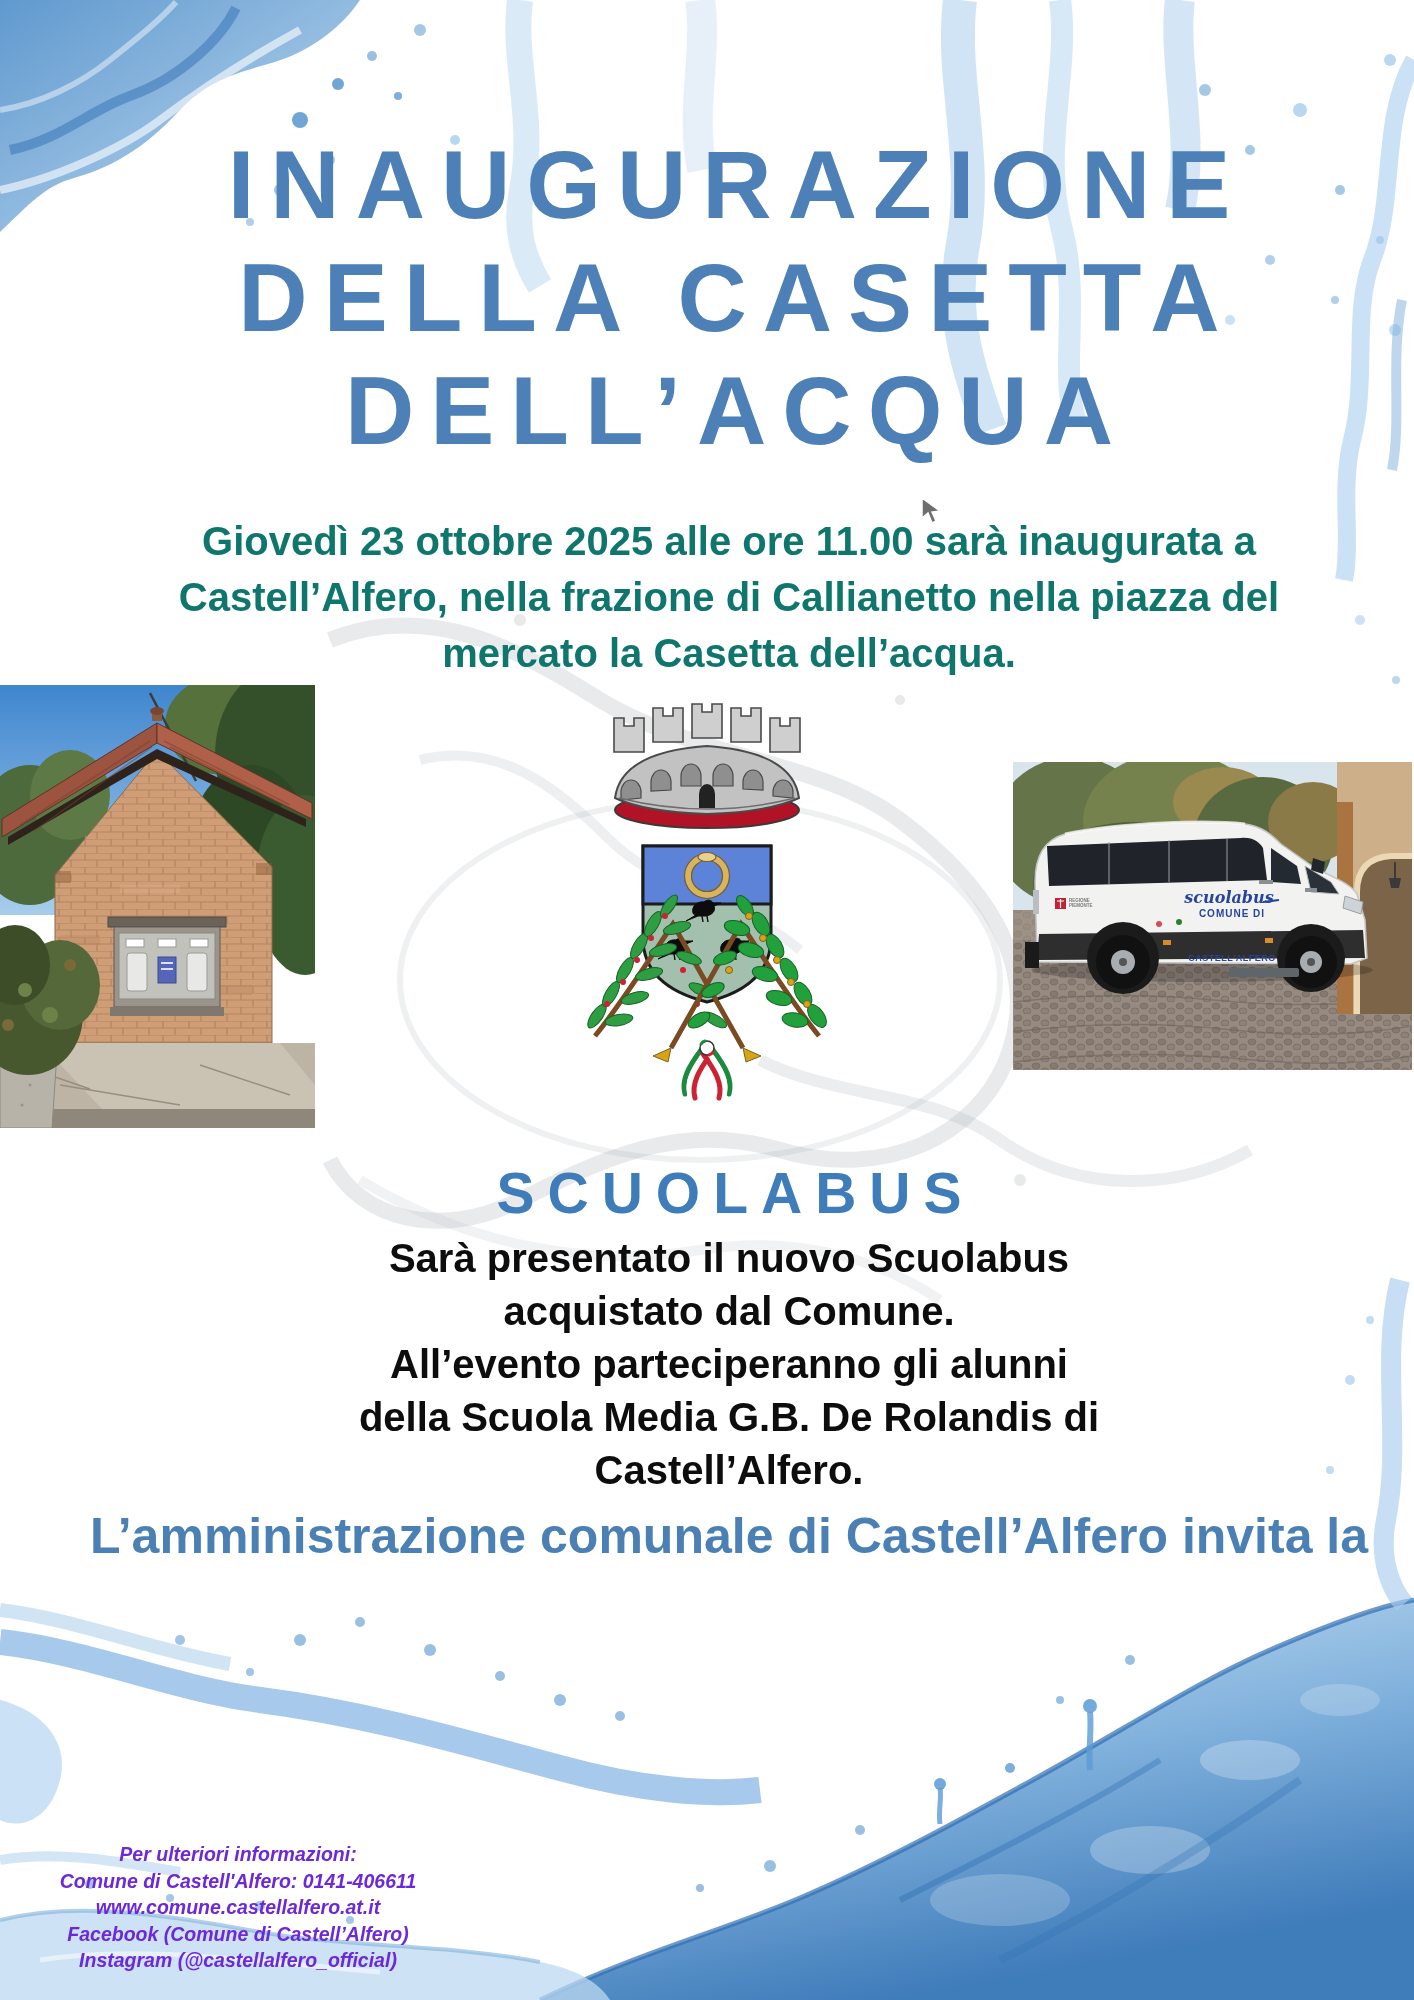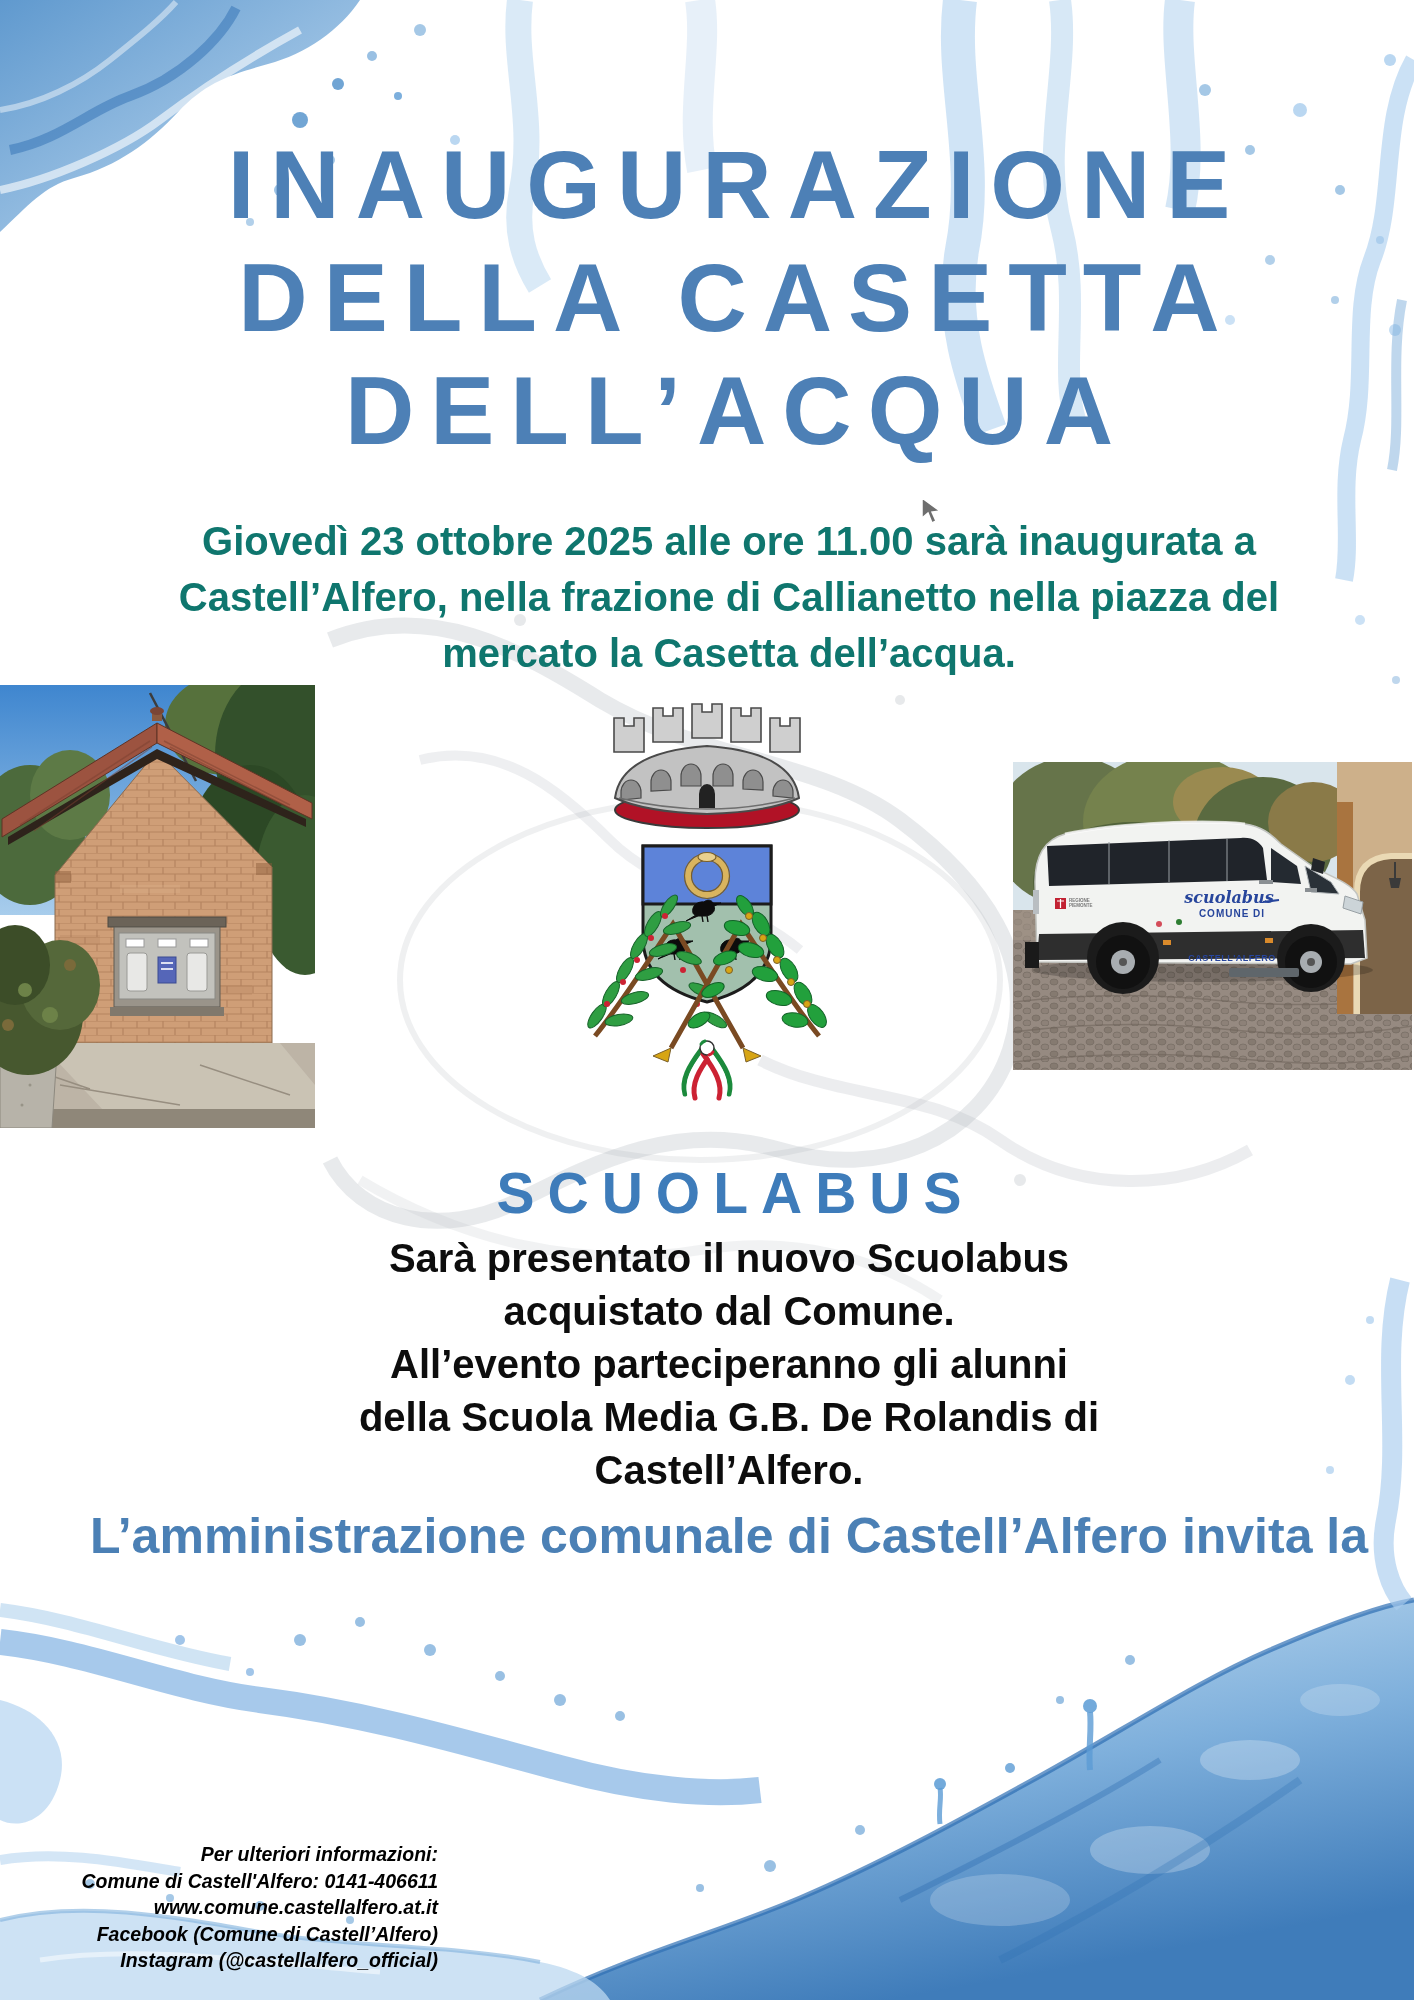--- a/index.html
+++ b/index.html
@@ -9,22 +9,22 @@
     font-family:"Liberation Sans",sans-serif;
     padding-left:44px;
   }
   .water{position:absolute;left:0;top:0;width:1414px;height:2000px;z-index:1;pointer-events:none;}
   .txt{position:absolute;left:0;right:0;text-align:center;z-index:3;}
   .title{top:128px;color:#4d80b6;font-weight:700;font-size:96px;line-height:113px;letter-spacing:16px;text-indent:16px;}
   .intro{top:513px;color:#0f766e;font-weight:700;font-size:40px;line-height:56px;}
   .scuolabus-heading{top:1160px;color:#3e7cba;font-weight:700;font-size:57px;line-height:66px;letter-spacing:13px;text-indent:13px;}
   .scuolabus-body{top:1232px;color:#0d0d0d;font-weight:700;font-size:40px;line-height:53px;}
   .invitation{top:1504px;color:#4b80b5;font-weight:700;font-size:50px;line-height:64px;}
-  .footer{position:absolute;left:38px;top:1841px;width:400px;text-align:right;z-index:3;
-    color:#000000;font-weight:700;font-style:italic;font-size:19.5px;line-height:26.5px;}
+  .footer{position:absolute;left:38px;top:1841px;width:400px;text-align:center;z-index:3;
+    color:#6d28d9;font-weight:700;font-style:italic;font-size:19.5px;line-height:26.5px;}
   .photo{position:absolute;z-index:2;overflow:hidden;}
   .photo svg{display:block;}
   .photo-left{left:0;top:685px;width:315px;height:443px;}
   .photo-right{left:1013px;top:762px;width:399px;height:308px;}
   .crest{position:absolute;left:533px;top:698px;width:348px;height:420px;z-index:2;}
   .busbrand{position:absolute;left:156px;top:126px;width:120px;text-align:center;
     font-family:"DejaVu Serif",serif;font-style:italic;font-weight:700;font-size:16px;color:#27459c;z-index:4;}
   .busowner1{position:absolute;left:159px;top:146px;width:120px;text-align:center;
     font-weight:700;font-size:10px;letter-spacing:1px;color:#27459c;z-index:4;}
   .busowner2{position:absolute;left:159px;top:155px;width:120px;text-align:center;

